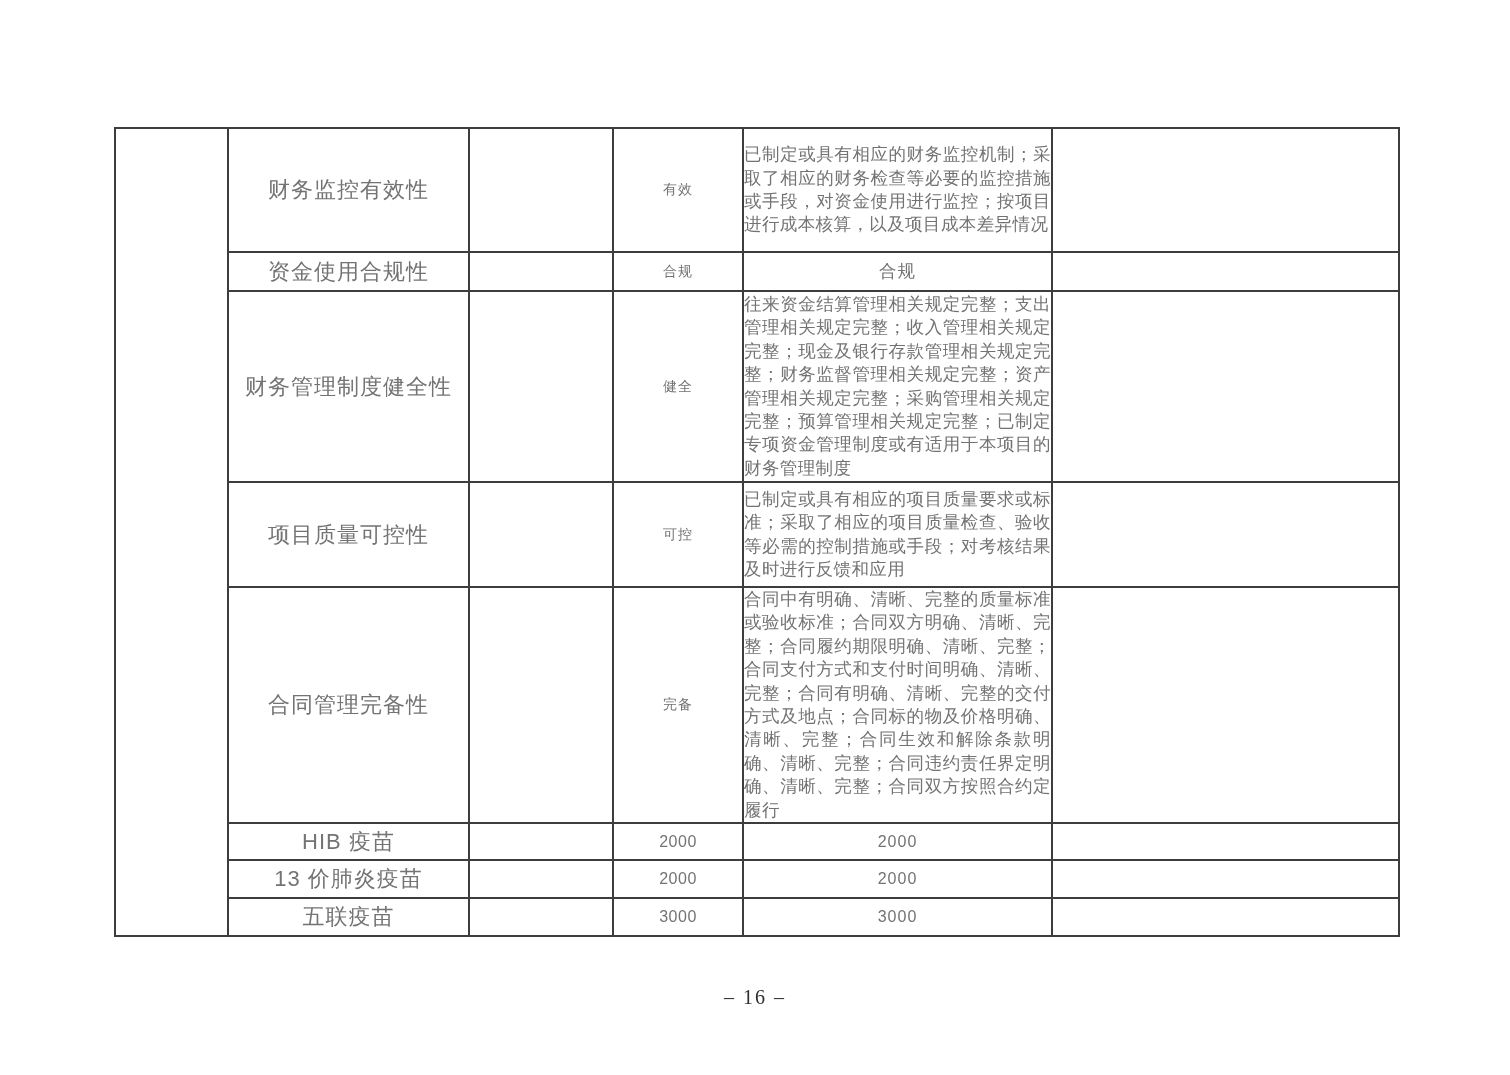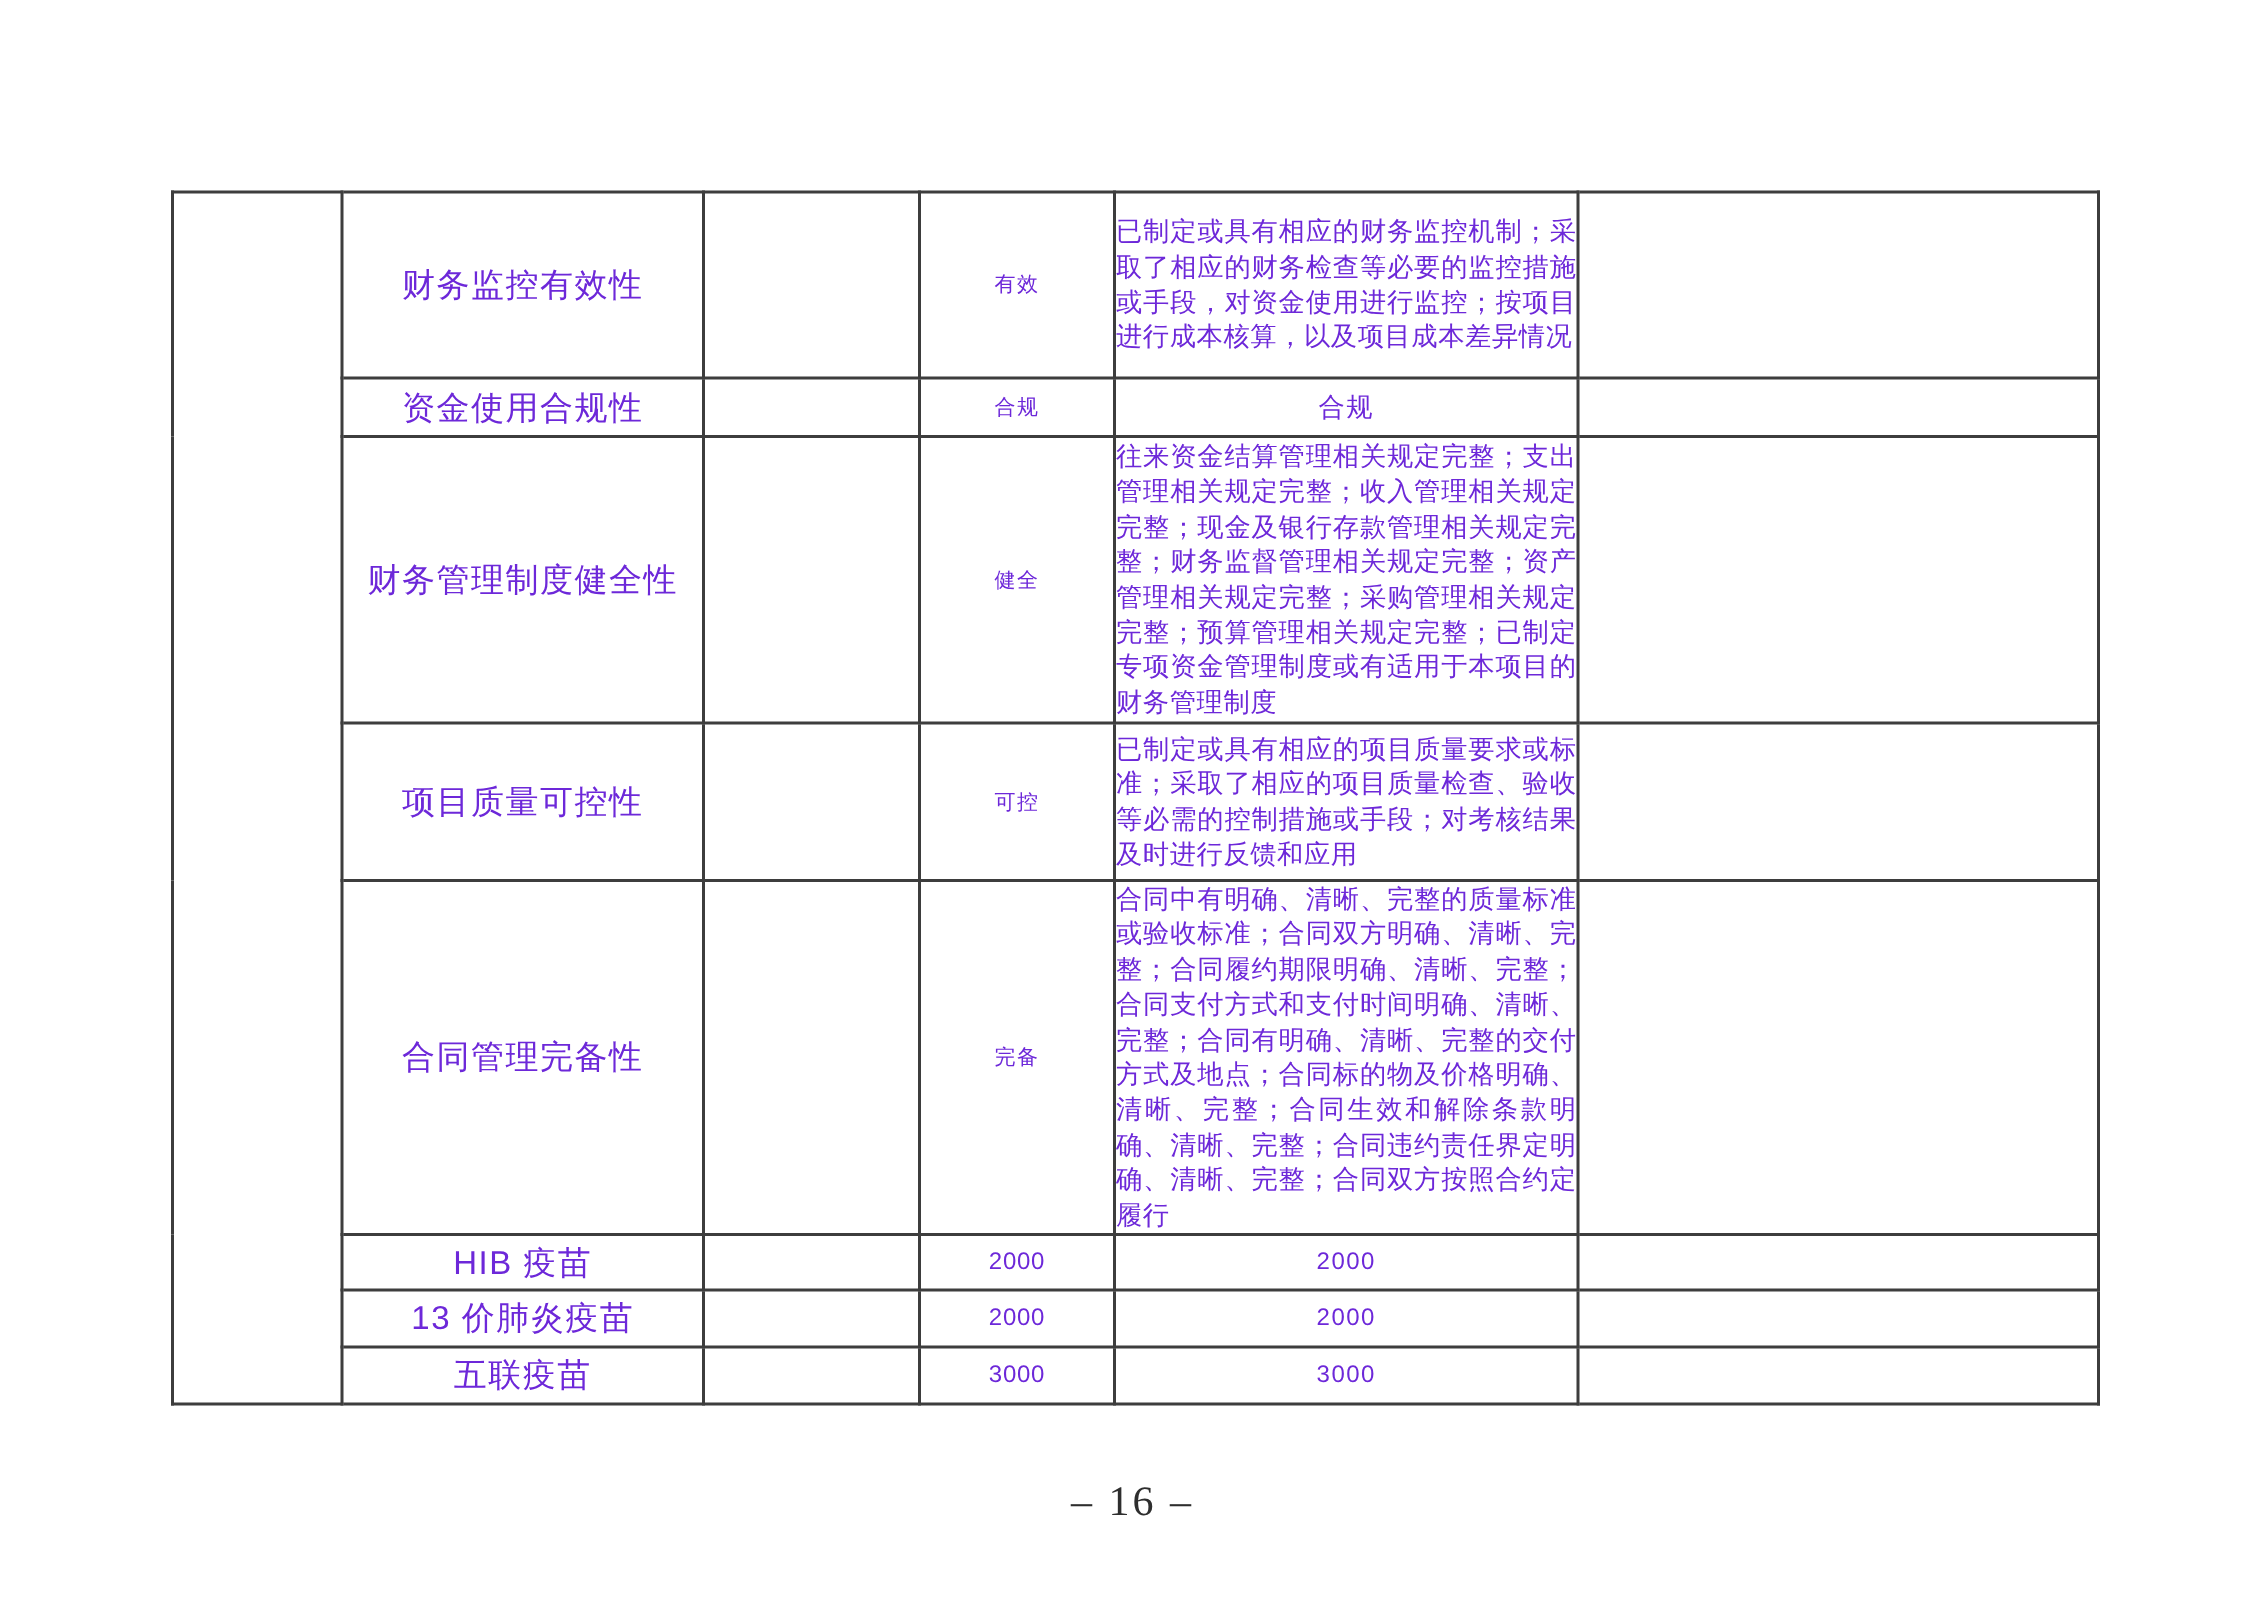--- a/index.html
+++ b/index.html
@@ -28,21 +28,21 @@
     top: 127px;
     width: 1284px;
     border-collapse: collapse;
     table-layout: fixed;
   }
   table.assessment td {
     border: 2px solid #3d3d3d;
     vertical-align: middle;
     padding: 0;
     overflow: hidden;
-    color: #6d28d9;
+    color: #737373;
   }
   td.cell-merged-left {
     background: #ffffff;
   }
   td.cell-indicator {
     text-align: center;
     font-size: 22px;
     letter-spacing: 1px;
   }
   td.cell-empty {
@@ -69,21 +69,21 @@
     letter-spacing: 0.5px;
     font-family: "Liberation Sans", sans-serif;
   }
   .page-footer {
     position: absolute;
     left: 0;
     top: 986px;
     width: 1510px;
     text-align: center;
     font-family: "Liberation Serif", serif;
-    font-size: 28px;
+    font-size: 20px;
     letter-spacing: 2px;
     color: #2e2e2e;
   }
 </style>
 </head>
 <body>
 
 <div class="page">
 
   <table class="assessment">

